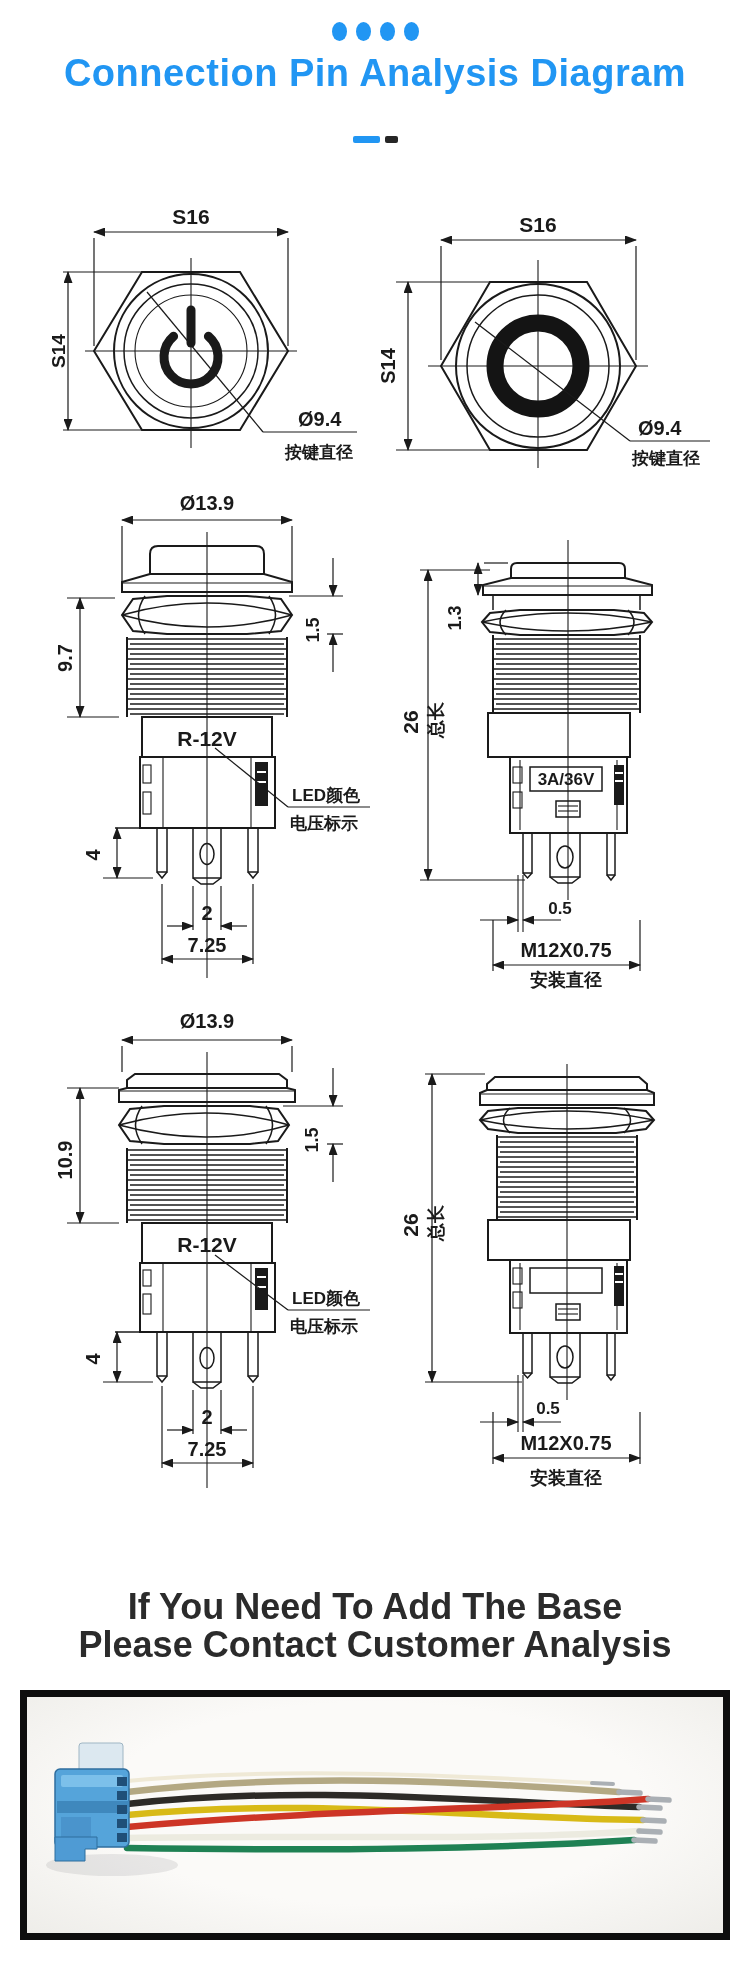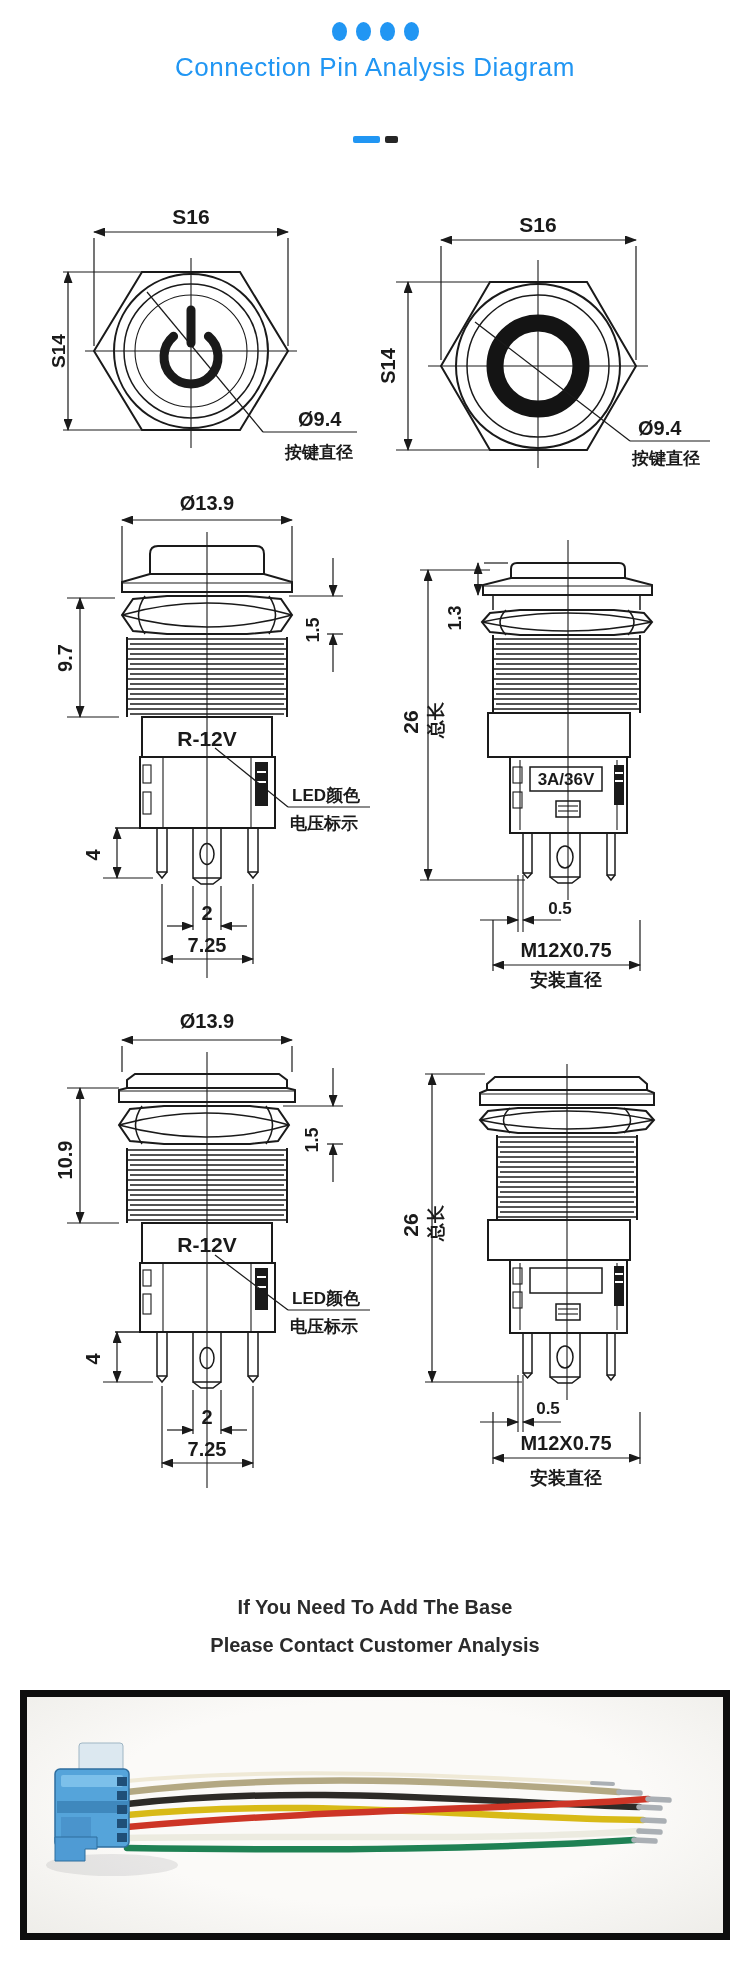--- a/index.html
+++ b/index.html
@@ -3,39 +3,39 @@
 <meta charset="utf-8">
 <style>
   html,body { margin:0; padding:0; background:#ffffff; }
   .page { position:relative; width:750px; height:1972px; background:#ffffff; overflow:hidden;
           font-family:"Liberation Sans", sans-serif; }
 
   
   .dots { position:absolute; top:22px; left:0; right:0; display:flex; justify-content:center; gap:9px; }
   .dot  { width:15px; height:19px; border-radius:50%; background:#2196f3; }
   .title{ position:absolute; top:52px; left:0; width:100%; text-align:center;
-          font-size:26px; font-weight:normal; color:#2196f3; letter-spacing:.5px; }
+          font-size:38px; font-weight:bold; color:#2196f3; letter-spacing:.5px; }
   .dashes { position:absolute; top:136px; left:0; right:0; display:flex; justify-content:center; align-items:center; gap:5px; }
   .dash-blue { width:27px; height:7px; background:#2196f3; border-radius:2px; }
   .dash-dark { width:13px; height:7px; background:#262626; border-radius:2px; }
 
   
   svg.drawing { position:absolute; overflow:visible; }
   svg.drawing text { font-family:"Liberation Sans", sans-serif; font-weight:bold; fill:#1a1a1a; }
   .ln   { stroke:#1a1a1a; stroke-width:2;   fill:none; }
   .md   { stroke:#1a1a1a; stroke-width:1.5; fill:none; }
   .thin { stroke:#1a1a1a; stroke-width:1.1; fill:none; }
   .dim  { stroke:#1a1a1a; stroke-width:1.2; fill:none; }
   .thr line { stroke:#1a1a1a; stroke-width:1.4; }
   .fill-dark { fill:#1a1a1a; stroke:none; }
   .slit { stroke:#ffffff; stroke-width:2; }
 
   
   .note { position:absolute; top:1588px; left:0; width:100%; text-align:center;
-          font-size:20px; font-weight:bold; color:#2b2b2b; line-height:38px; }
+          font-size:36px; font-weight:bold; color:#2b2b2b; line-height:38px; }
 
   
   .photo-frame { position:absolute; left:20px; top:1690px; width:696px; height:236px;
                  border:7px solid #0e0e0e;
                  background:radial-gradient(ellipse at 50% 45%, #fbfaf8 55%, #eeede9 100%); }
   .photo-frame svg { display:block; width:696px; height:236px; }
 </style>
 </head>
 <body>
 

